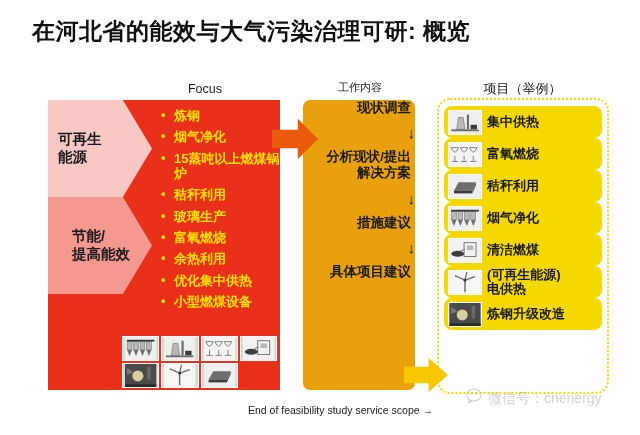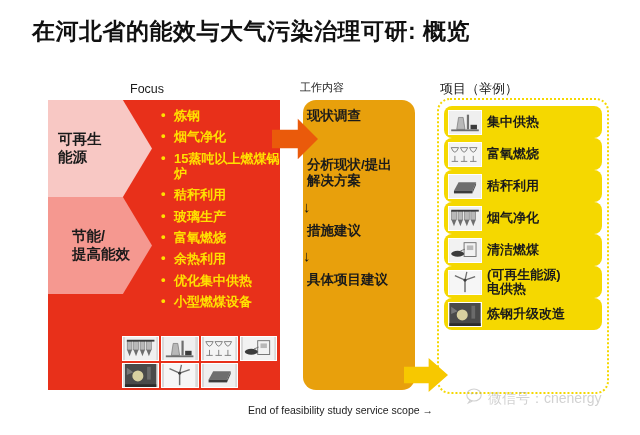--- a/index.html
+++ b/index.html
@@ -27,21 +27,21 @@
     letter-spacing: 0.5px;
     color: #111111;
     white-space: nowrap;
   }
 
   
   .col-caption {
     position: absolute;
     font-size: 12.5px;
     color: #1a1a1a;
-    text-align: left;
+    text-align: center;
     white-space: nowrap;
   }
   #caption-focus   { left: 130px; top: 82px; width: 150px; }
   #caption-work    { left: 300px; top: 80px; width: 120px; font-weight: normal; font-size: 11px; }
   #caption-project { left: 440px; top: 80px; width: 165px; font-size: 13px; }
 
   
   #focus-panel {
     position: absolute;
     left: 48px;
@@ -138,24 +138,23 @@
   }
 
   
   #work-panel {
     position: absolute;
     left: 303px;
     top: 100px;
     width: 112px;
     height: 290px;
     background: #e8a00c;
-    border-radius: 13px;
-    padding-top: 8px;
-    box-sizing: border-box;
-    text-align: left;
+    border-radius: 7px;
+    box-sizing: border-box;
+    text-align: right;
   }
   .work-step {
     font-size: 13.5px;
     font-weight: bold;
     color: #1a1a1a;
     line-height: 1.2;
     margin: 0 4px;
   }
   .work-arrow {
     font-size: 15px;

